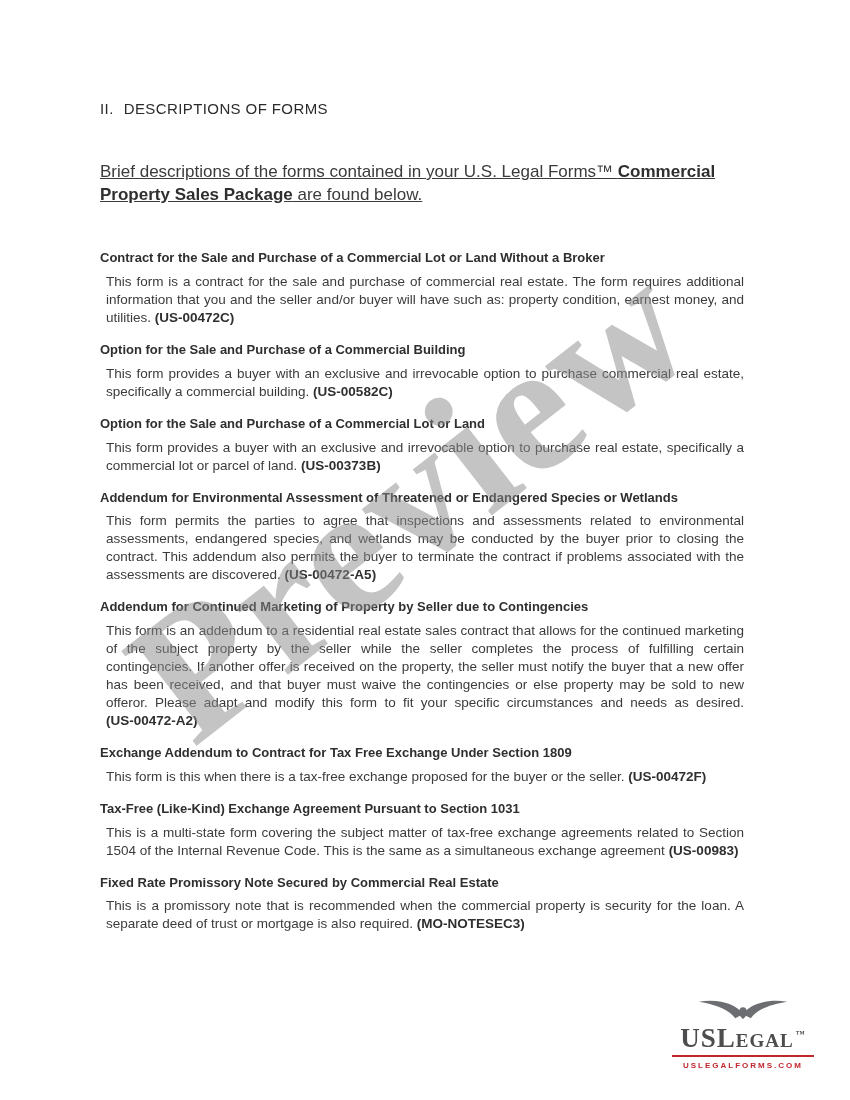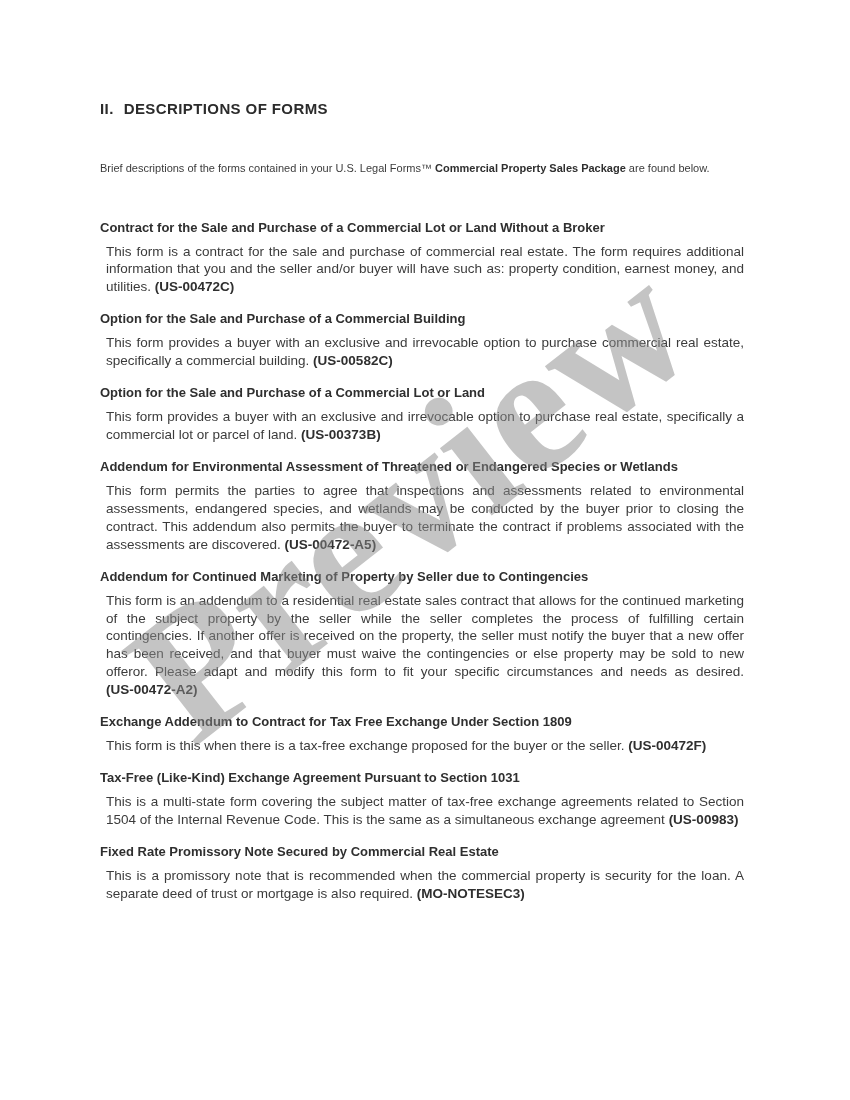--- a/index.html
+++ b/index.html
@@ -15,30 +15,31 @@
   }
   .content {
     position: absolute;
     left: 100px;
     top: 100px;
     width: 650px;
     z-index: 1;
   }
   .doc-title {
     font-size: 15px;
-    font-weight: bold;
+    font-weight: normal;
     color: #2b2b2b;
     letter-spacing: 0.4px;
     margin: 0 0 44px 0;
   }
   .doc-title .num { margin-right: 10px; }
   .intro {
-    font-size: 11px;
+    font-size: 17px;
     line-height: 1.33;
     margin: 0 0 44px 0;
+    text-decoration: underline;
   }
   .intro strong, .section .code, .section h2 { color: #2f2f2f; }
   .section { margin: 0 0 15px 0; }
   .section h2 {
     font-size: 13px;
     font-weight: bold;
     line-height: 1.3;
     margin: 0;
   }
   .section p {
@@ -147,14 +148,24 @@
       <p><span>This is a multi-state form covering the subject matter of tax-free exchange agreements related to Section 1504 of the Internal Revenue Code. This is the same as a simultaneous exchange agreement</span> <span class="code">(US-00983)</span></p>
     </div>
 
     <div class="section">
       <h2>Fixed Rate Promissory Note Secured by Commercial Real Estate</h2>
       <p><span>This is a promissory note that is recommended when the commercial property is security for the loan. A separate deed of trust or mortgage is also required.</span> <span class="code">(MO-NOTESEC3)</span></p>
     </div>
 
   </div>
 
+  <div class="logo">
+    <svg class="eagle" width="96" height="30" viewBox="0 0 120 38" aria-hidden="true">
+      <path d="M60 27 C52 15 32 7 4 11 C30 15 44 23 50 32 Z" fill="#6d6e71"></path>
+      <path d="M60 27 C68 15 88 7 116 11 C90 15 76 23 70 32 Z" fill="#6d6e71"></path>
+      <path d="M60 18 c-3 0 -5 2.5 -5 6 c0 4 2.5 7 5 9 c2.5 -2 5 -5 5 -9 c0 -3.5 -2 -6 -5 -6 Z" fill="#6d6e71"></path>
+    </svg>
+    <div class="brand"><span>USLegal</span><sup>™</sup></div>
+    <div class="rule"></div>
+    <div class="tagline">USLEGALFORMS.COM</div>
+  </div>
 
 </div>
 
 </body></html>

